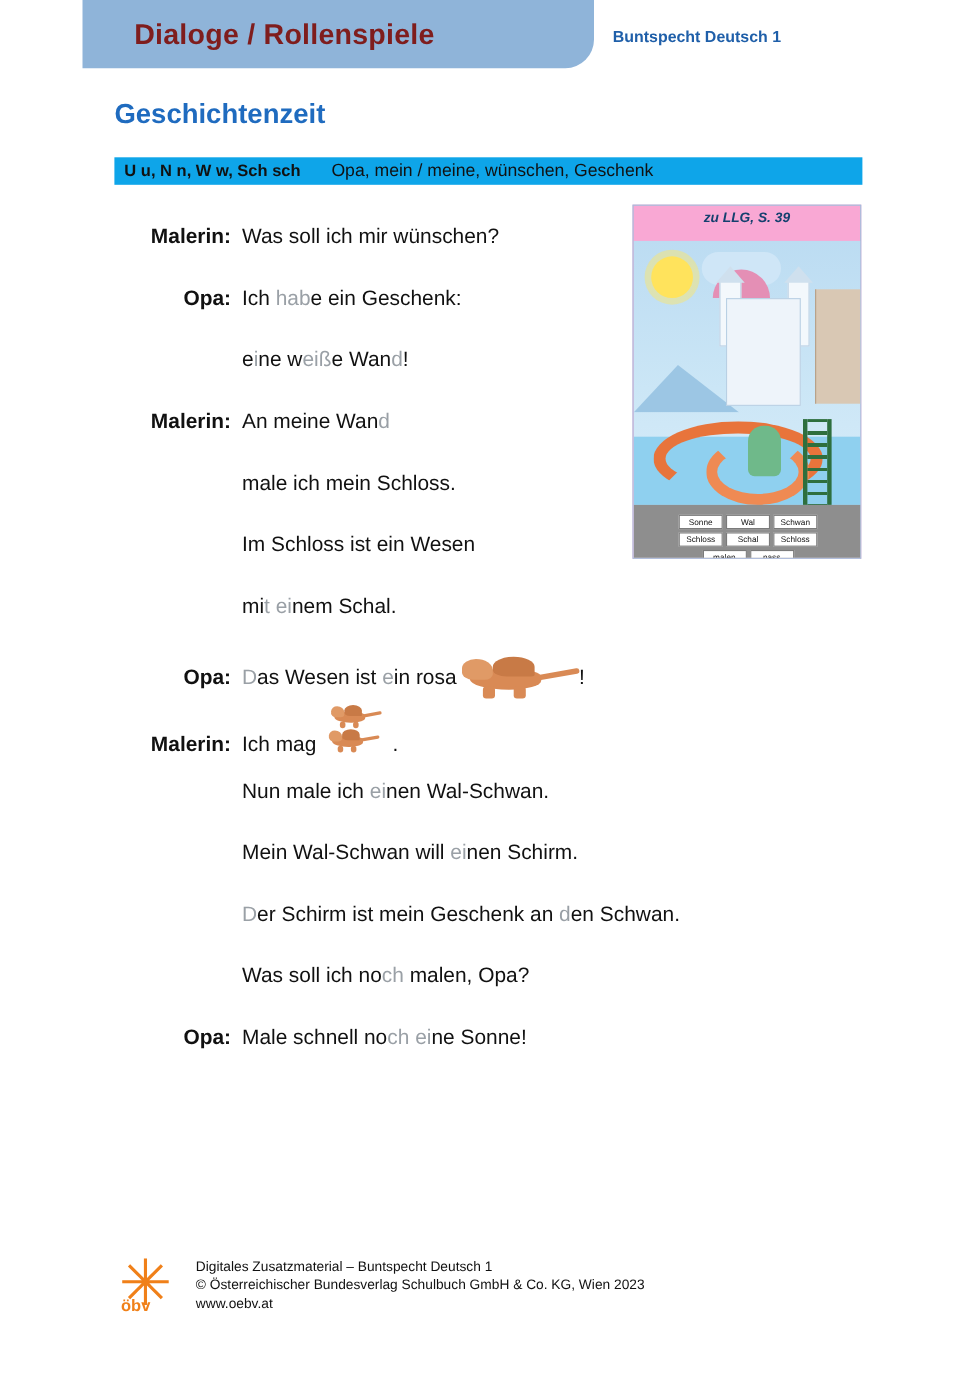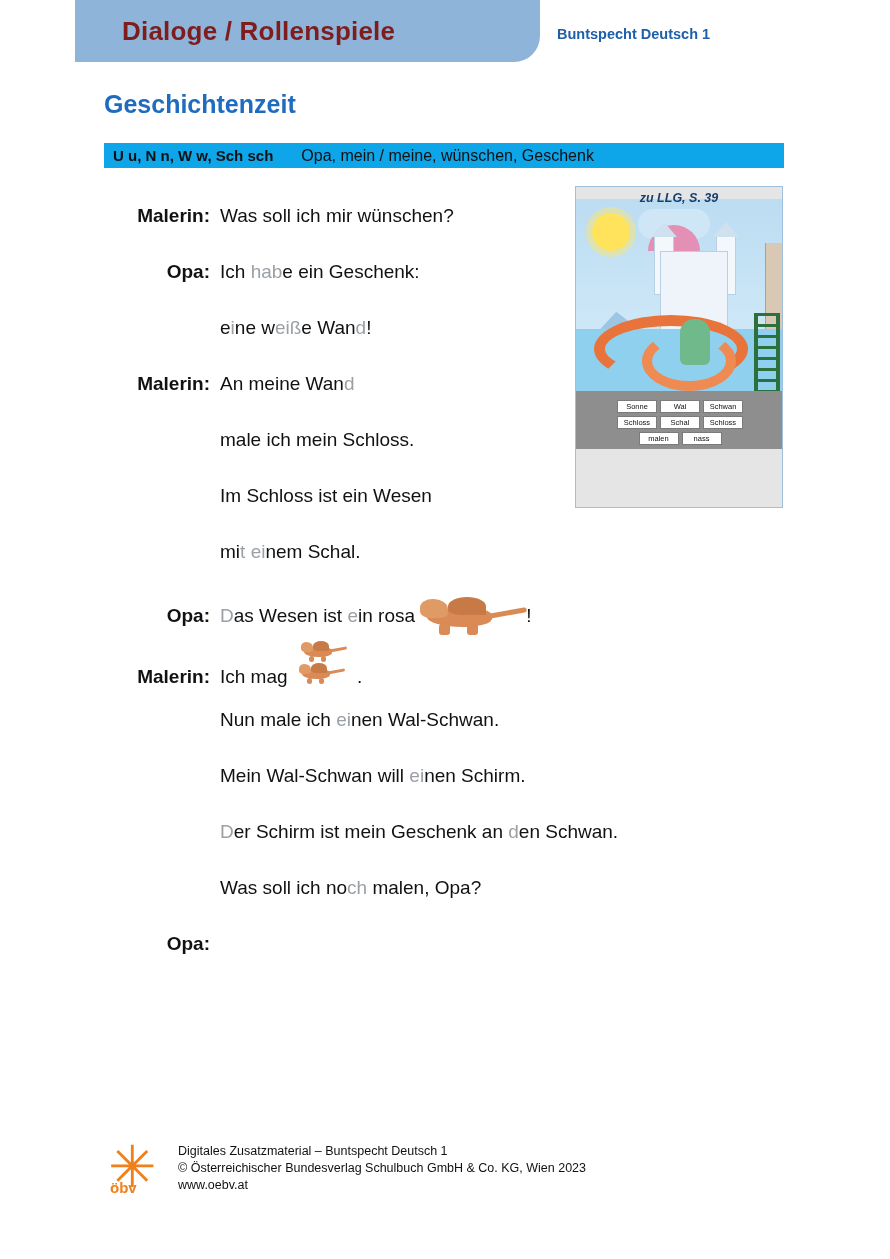--- a/index.html
+++ b/index.html
@@ -81,46 +81,45 @@
     white-space: nowrap;
   }
 
   
   .illustration {
     position: absolute;
     top: 186px;
     left: 575px;
     width: 208px;
     height: 322px;
-    background: #e5e5e5;
+    background: #f9a8d4;
     border: 1px solid #9fc0dd;
     box-sizing: border-box;
     overflow: hidden;
   }
   .illustration .ref {
     position: absolute;
     top: 4px;
     left: 0;
     width: 100%;
     text-align: center;
     font-size: 12.5px;
     font-style: italic;
     font-weight: bold;
     color: #14406e;
     z-index: 5;
   }
   .pic {
     position: absolute;
-    top: 12px;
+    top: 32px;
     left: 0;
     width: 208px;
-    height: 250px;
+    height: 298px;
     overflow: hidden;
     background: linear-gradient(#bcdcf2 0%, #cbe6f6 45%, #dff0fb 100%);
-    padding-left: 24px;
   }
   
   .sun {
     position: absolute;
     left: 16px; top: 14px;
     width: 38px; height: 38px;
     border-radius: 50%;
     background: #ffe35c;
     box-shadow: 0 0 0 6px rgba(255,230,100,.45);
   }
@@ -473,20 +472,21 @@
     <div class="line">
       <span class="speaker empty"></span>
       <span class="text"><span class="hl">D</span><span>er Schirm ist mein Geschenk an </span><span class="hl">d</span><span>en Schwan.</span></span>
     </div>
     <div class="line">
       <span class="speaker empty"></span>
       <span class="text"><span>Was soll ich no</span><span class="hl">ch</span><span> malen, Opa?</span></span>
     </div>
     <div class="line">
       <span class="speaker">Opa:</span>
+      <span class="text"><span>Male schnell no</span><span class="hl">ch</span><span> </span><span class="hl">ei</span><span>ne Sonne!</span></span>
     </div>
   </div>
 
 <div class="footer">
   <div class="logo">
     <div class="star">✳</div>
     <div class="brand">öbv</div>
   </div>
   <div class="footer-text">
     <div>Digitales Zusatzmaterial – Buntspecht Deutsch 1</div>

